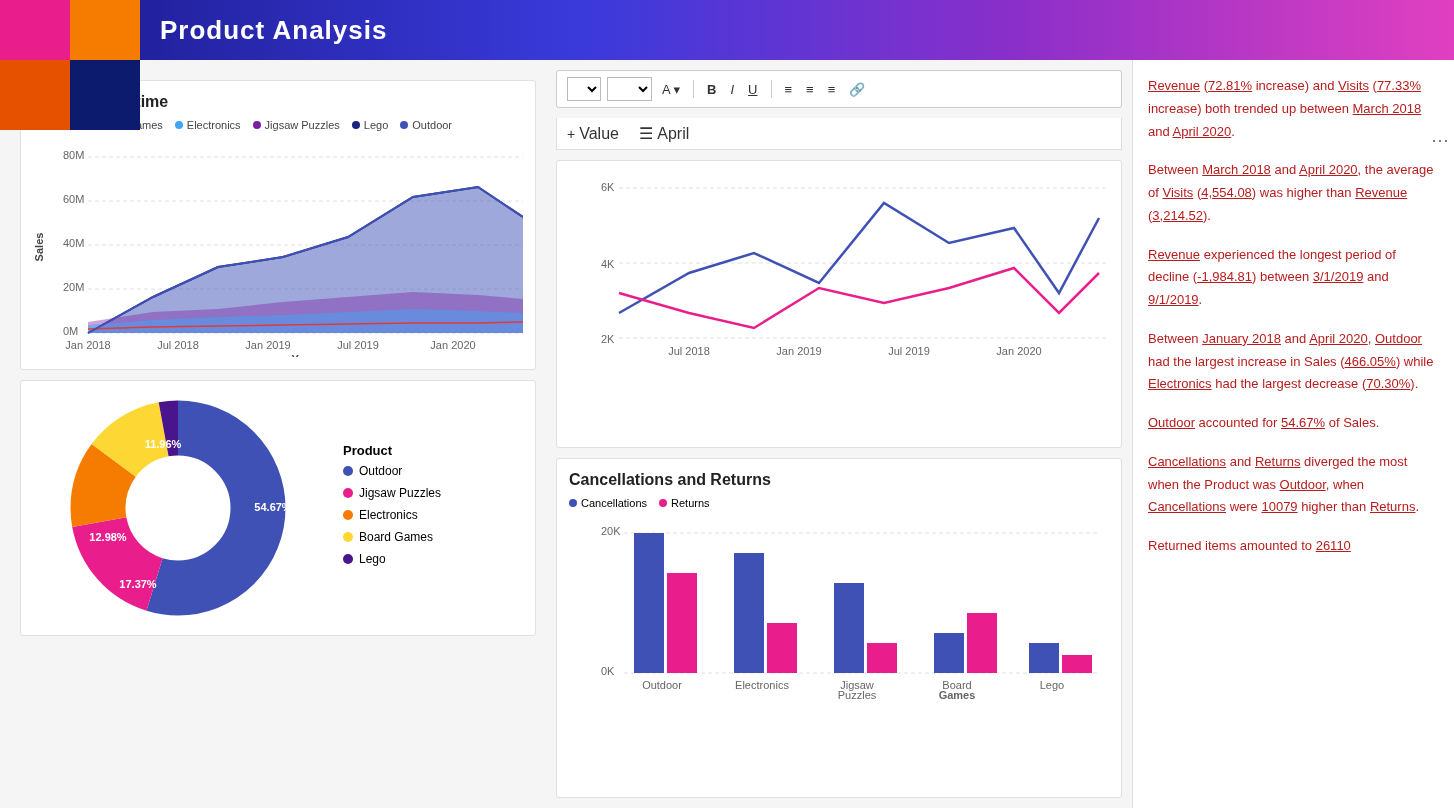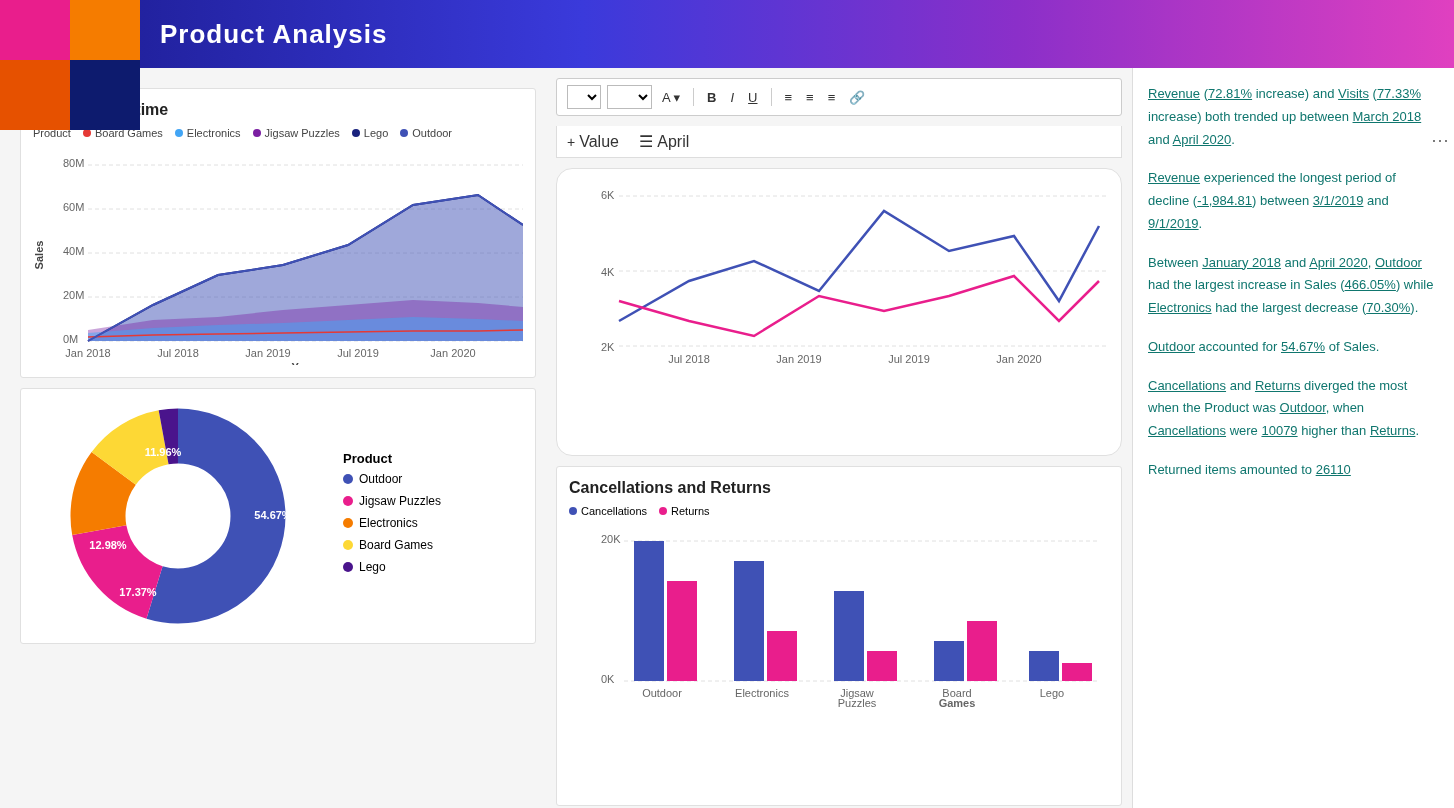--- a/index.html
+++ b/index.html
@@ -1,21 +1,21 @@
 <!DOCTYPE html>
 <html><head>
   <meta charset="utf-8">
   <style>
     * { box-sizing: border-box; margin: 0; padding: 0; }
     body { font-family: 'Segoe UI', Arial, sans-serif; background: #f5f5f5; width: 1454px; height: 808px; overflow: hidden; position: relative; }
 
     
     .header {
       background: linear-gradient(90deg, #1a1a8c 0%, #3a3adb 40%, #8b2fc9 70%, #e040c0 100%);
-      height: 68px;
+      height: 60px;
       display: flex;
       align-items: center;
       padding-left: 160px;
     }
     .header-title {
       color: white;
       font-size: 26px;
       font-weight: 600;
       letter-spacing: 1px;
     }
@@ -156,21 +156,21 @@
     .toolbar-divider { width: 1px; height: 18px; background: #ccc; margin: 0 3px; }
     .tab-item {
       display: flex;
       align-items: center;
       gap: 4px;
       color: #333;
       cursor: pointer;
     }
 
     
-    .right-text { font-size: 13px; color: #0f766e; line-height: 1.75; }
+    .right-text { font-size: 13px; color: #b91c1c; line-height: 1.75; }
     .right-text p { margin-bottom: 16px; }
     .underline { text-decoration: underline; }
 
     
     .donut-area {
       display: flex;
       align-items: center;
       gap: 20px;
     }
     .donut-legend { font-size: 12px; }
@@ -359,21 +359,21 @@
       <div class="tab-item">
         <span style="font-size:14px;">+</span>
         <span>Value</span>
       </div>
       <div class="tab-item">
         <span>☰</span>
         <span>April</span>
       </div>
     </div>
 
-    <div class="chart-box" style="flex:1;border-radius:16px;">
+    <div class="chart-box" style="flex:1;">
       <svg width="540" height="185">
 
         <text x="32" y="18" class="axis-label">6K</text>
         <text x="32" y="95" class="axis-label">4K</text>
         <text x="32" y="170" class="axis-label">2K</text>
 
         <line x1="50" y1="15" x2="540" y2="15" stroke="#e0e0e0" stroke-dasharray="4,3"></line>
         <line x1="50" y1="90" x2="540" y2="90" stroke="#e0e0e0" stroke-dasharray="4,3"></line>
         <line x1="50" y1="165" x2="540" y2="165" stroke="#e0e0e0" stroke-dasharray="4,3"></line>
 
@@ -438,20 +438,23 @@
     </div>
 
   </div>
 
   <div class="right-panel">
     <div class="right-text">
       <p>
         <span class="underline">Revenue</span> (<span class="underline">72.81%</span> increase) and <span class="underline">Visits</span> (<span class="underline">77.33%</span> increase) both trended up between <span class="underline">March 2018</span> and <span class="underline">April 2020</span>.
       </p>
       <p>
+        Between <span class="underline">March 2018</span> and <span class="underline">April 2020</span>, the average of <span class="underline">Visits</span> (<span class="underline">4,554.08</span>) was higher than <span class="underline">Revenue</span> (<span class="underline">3,214.52</span>).
+      </p>
+      <p>
         <span class="underline">Revenue</span> experienced the longest period of decline (<span class="underline">-1,984.81</span>) between <span class="underline">3/1/2019</span> and <span class="underline">9/1/2019</span>.
       </p>
       <p>
         Between <span class="underline">January 2018</span> and <span class="underline">April 2020</span>, <span class="underline">Outdoor</span> had the largest increase in Sales (<span class="underline">466.05%</span>) while <span class="underline">Electronics</span> had the largest decrease (<span class="underline">70.30%</span>).
       </p>
       <p>
         <span class="underline">Outdoor</span> accounted for <span class="underline">54.67%</span> of Sales.
       </p>
       <p>
         <span class="underline">Cancellations</span> and <span class="underline">Returns</span> diverged the most when the Product was <span class="underline">Outdoor</span>, when <span class="underline">Cancellations</span> were <span class="underline">10079</span> higher than <span class="underline">Returns</span>.

